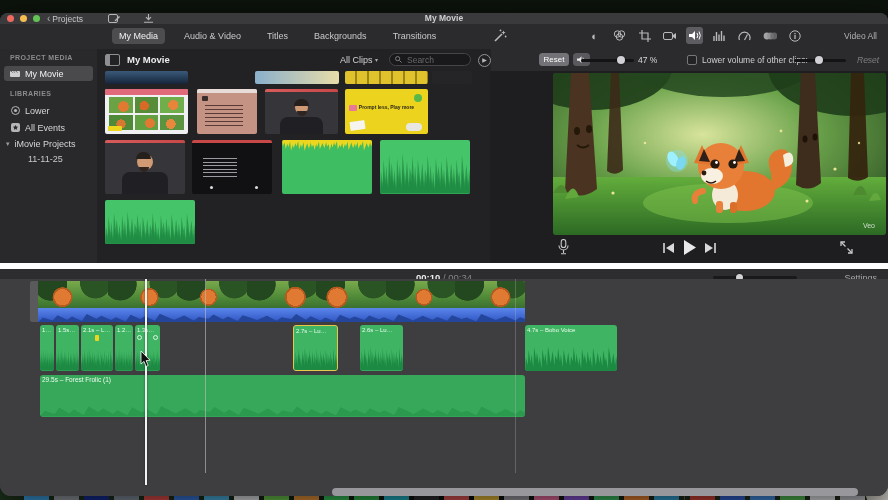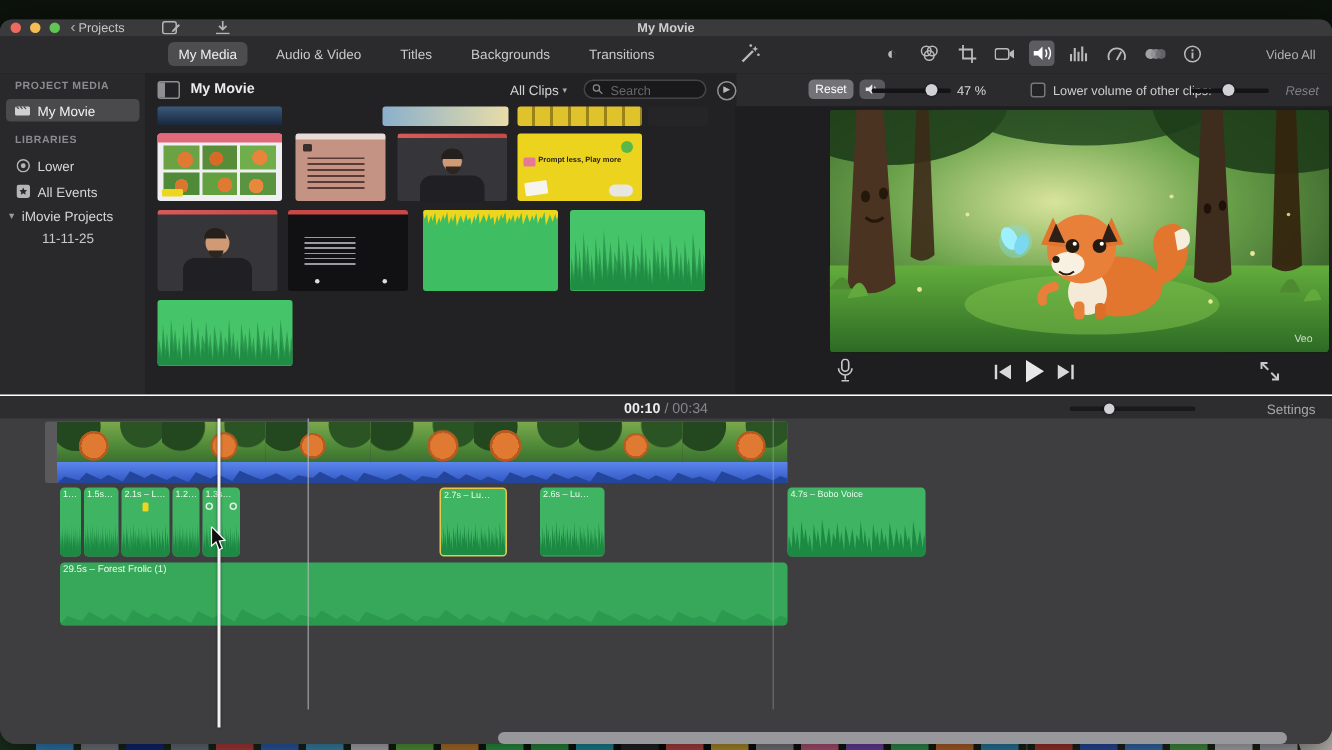--- a/index.html
+++ b/index.html
@@ -59,21 +59,21 @@
   .person-head::before{content:"";position:absolute;left:-1px;top:-2px;width:15px;height:7px;border-radius:7px 7px 0 0;background:#26201c;}
   .person-head::after{content:"";position:absolute;left:1.5px;bottom:-2px;width:10px;height:5px;border-radius:0 0 5px 5px;background:#2e2420;}
   .person-body{position:absolute;left:50%;bottom:0;width:58%;height:38%;margin-left:-29%;border-radius:8px 8px 0 0;background:#1f1f24;}
   .redbar{position:absolute;left:0;top:0;width:100%;height:3px;background:linear-gradient(90deg,#d85a5a,#c84848);}
   .wave{position:absolute;left:0;bottom:0;width:100%;}
   
   .viewer{position:absolute;left:490px;top:58px;width:398px;height:192px;background:#1e1e20;}
   .vframe{position:absolute;left:553px;top:60px;width:333px;height:162px;background:#000;border-radius:3px;overflow:hidden;}
   .transport{position:absolute;color:#d8d8db;}
   
-  .tl-toolbar{position:absolute;left:0;top:250px;width:888px;height:16px;background:#2d2d2f;border-top:1px solid #ffffff;border-bottom:1px solid #1a1a1c;}
+  .tl-toolbar{position:absolute;left:0;top:250px;width:888px;height:16px;background:#2d2d2f;border-top:6px solid #ffffff;border-bottom:1px solid #1a1a1c;}
   .tl-time{position:absolute;left:0;right:0;top:3px;text-align:center;font-size:9.5px;}
   .tl-time .cur{color:#ececef;font-weight:bold;}
   .tl-time .rest{color:#85858a;}
   .tl-settings{position:absolute;right:11px;top:3.5px;font-size:9px;color:#a6a6aa;}
   
   .timeline{position:absolute;left:0;top:266px;width:888px;height:217px;background:#3e3e40;}
   .film-tab{position:absolute;left:30px;top:2px;width:8px;height:41px;background:#5a5a5d;border-radius:2px 0 0 2px;}
   .filmstrip{position:absolute;left:38px;top:2px;width:487px;height:27px;display:flex;overflow:hidden;border-radius:0 2px 0 0;}
   .frame{flex:1;background:
      radial-gradient(circle at var(--fx,55%) 60%, #e07a32 0 17%, #b65a20 17% 20%, transparent 21%),

